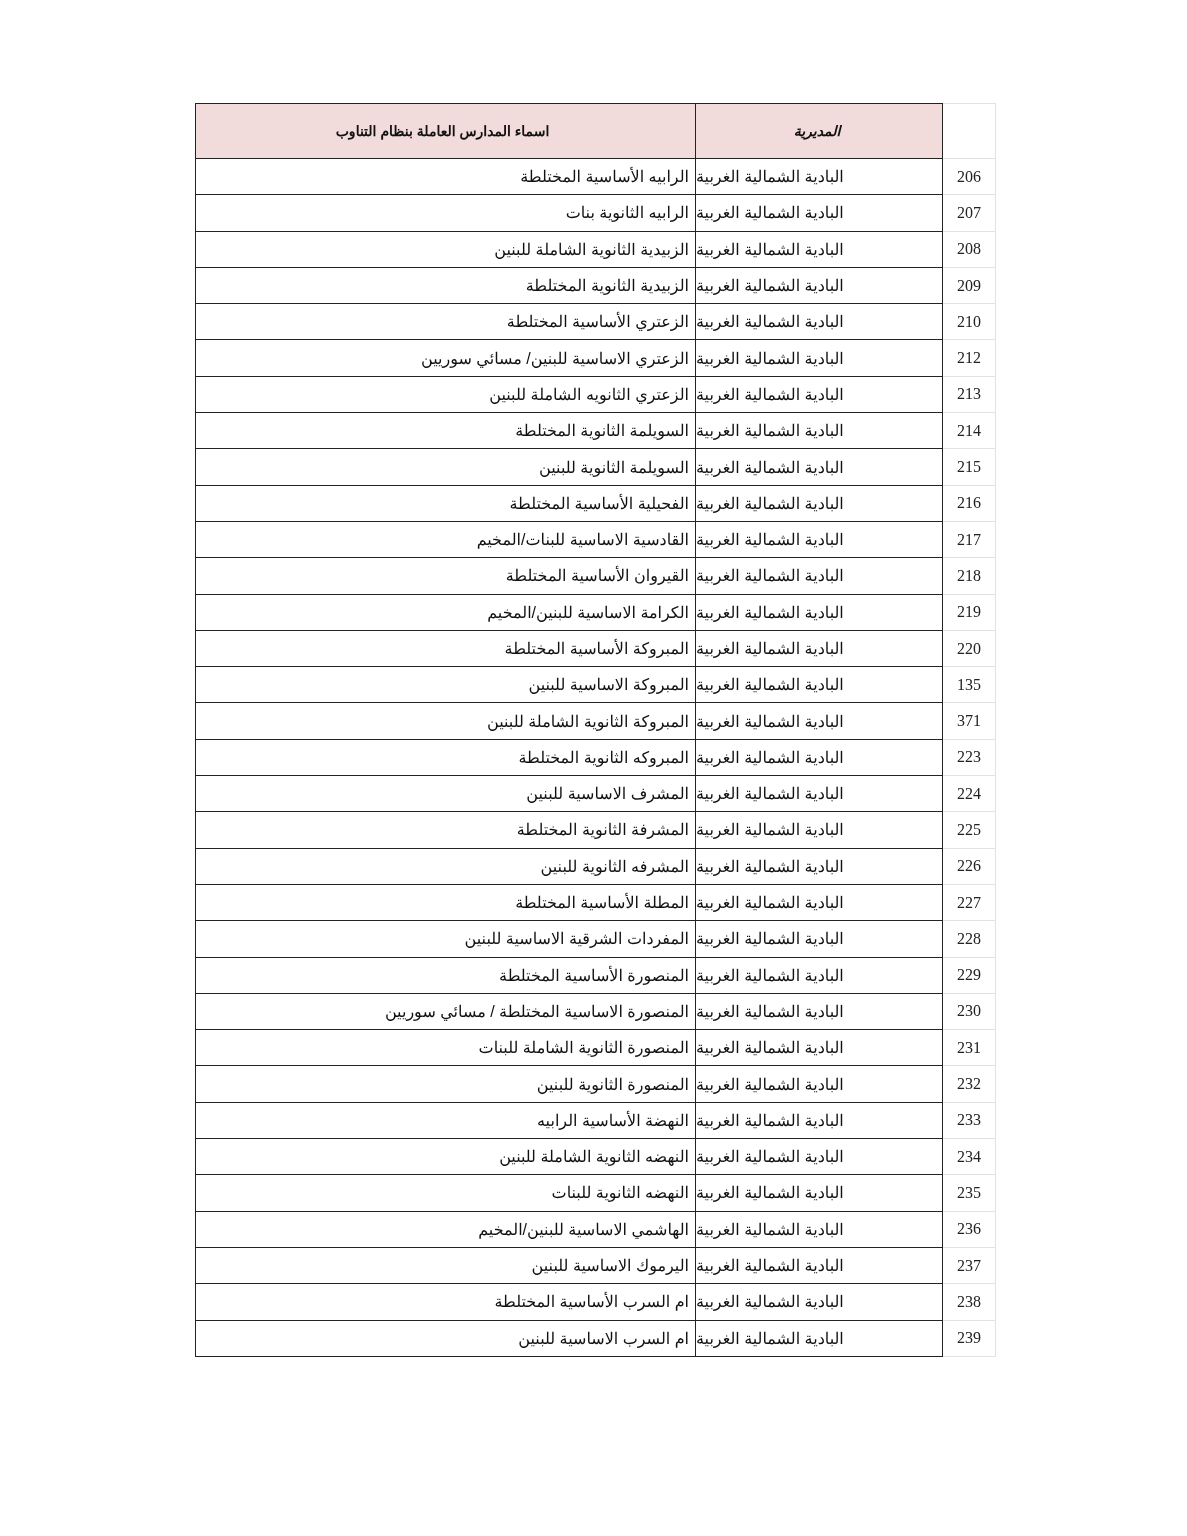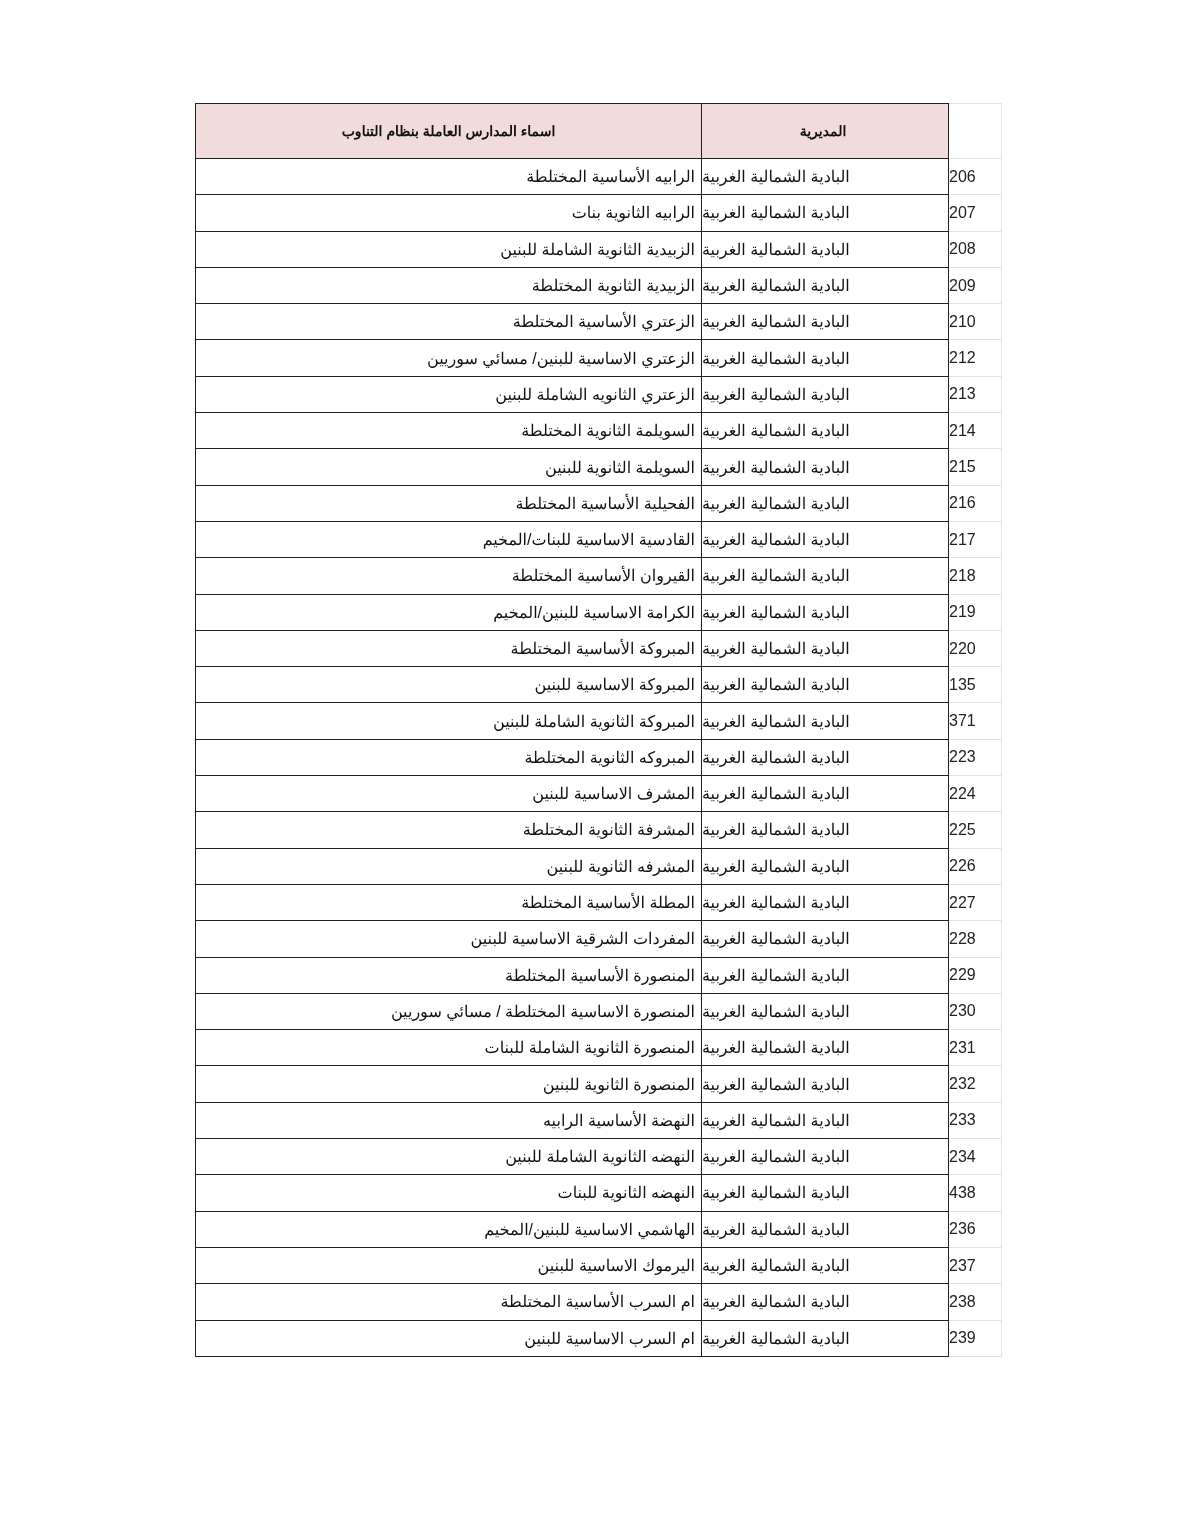--- a/index.html
+++ b/index.html
@@ -1,25 +1,25 @@
 <!DOCTYPE html>
 <html><head>
 <meta charset="utf-8">
 <style>
   html, body { margin:0; padding:0; background:#ffffff; }
   body { width:1187px; height:1536px; position:relative; font-family:"Liberation Sans", sans-serif; color:#111; }
   .sheet { position:absolute; left:195px; top:103px; width:796px; }
   table { border-collapse:collapse; table-layout:fixed; width:796px; direction:ltr; }
   td { padding:0; height:35.3px; font-size:16px; }
-  td.name { width:493px; border:1.5px solid #222; direction:rtl; text-align:right; padding-right:6px; padding-left:6px; }
+  td.name { width:493px; border:1.5px solid #222; direction:rtl; text-align:right; padding-right:6px; }
   td.dir { width:247px; border:1.5px solid #222; direction:rtl; text-align:left; padding-right:40px; box-sizing:border-box; }
-  td.num { width:52px; border:1px solid #e2e2e2; font-family:Liberation Sans, sans-serif; font-size:16px; color:#222;margin-left:32px; }
+  td.num { width:52px; border:1px solid #e2e2e2; text-align:center; font-family:Liberation Serif, serif; font-size:16px; color:#222;margin-left:32px; }
   tr.head td { height:54px; }
   tr.head td.name, tr.head td.dir { background:#f2dcdb; font-weight:bold; font-size:14px; text-align:center; }
-  tr.head td.dir { padding-right:4px; }
+  tr.head td.dir { padding-right:4px;font-style:italic; }
   tr.head td.num { background:#fff; }
 </style>
 </head>
 <body>
 
 <div class="sheet">
   <table>
     <tbody id="tbody">
       <tr class="head">
         <td class="name">اسماء المدارس العاملة بنظام التناوب</td>
@@ -162,21 +162,21 @@
           <td class="num">233</td>
         </tr>
         <tr>
           <td class="name">النهضه الثانوية الشاملة للبنين</td>
           <td class="dir">البادية الشمالية الغربية</td>
           <td class="num">234</td>
         </tr>
         <tr>
           <td class="name">النهضه الثانوية للبنات</td>
           <td class="dir">البادية الشمالية الغربية</td>
-          <td class="num">438</td>
+          <td class="num">235</td>
         </tr>
         <tr>
           <td class="name">الهاشمي الاساسية للبنين/المخيم</td>
           <td class="dir">البادية الشمالية الغربية</td>
           <td class="num">236</td>
         </tr>
         <tr>
           <td class="name">اليرموك الاساسية للبنين</td>
           <td class="dir">البادية الشمالية الغربية</td>
           <td class="num">237</td>

